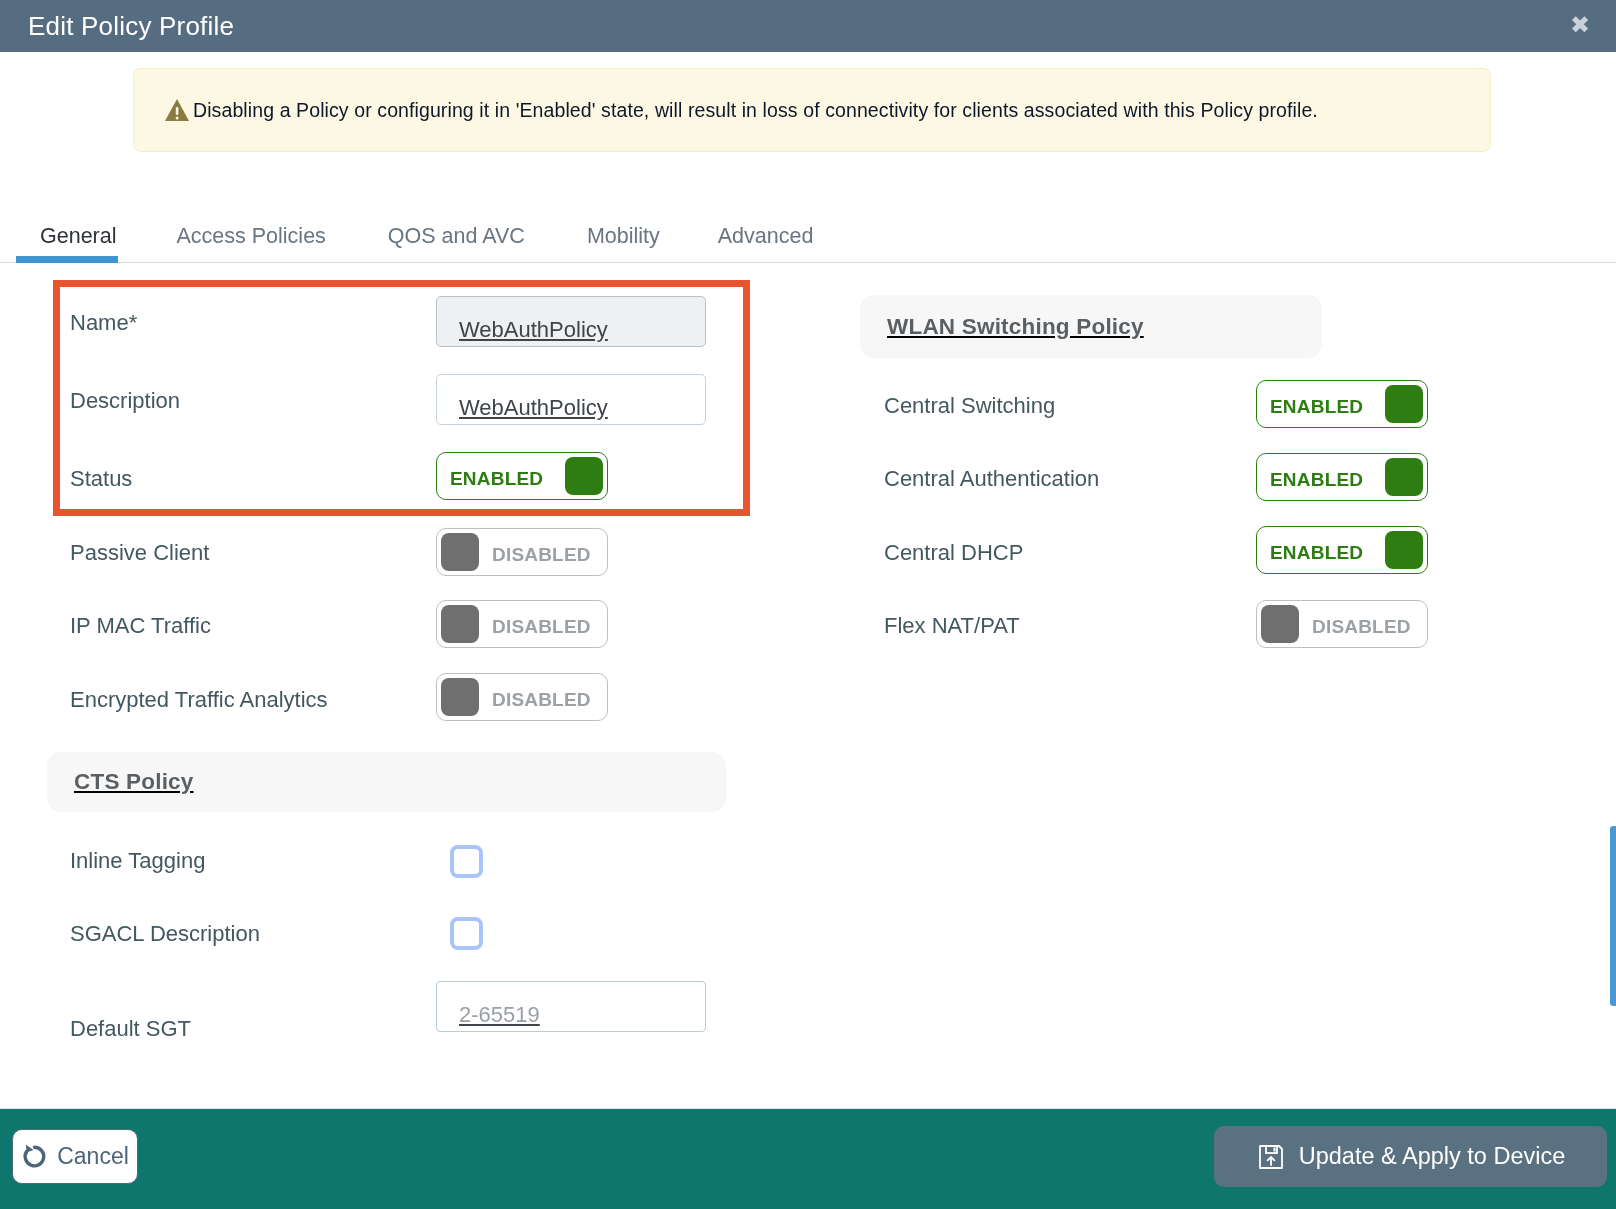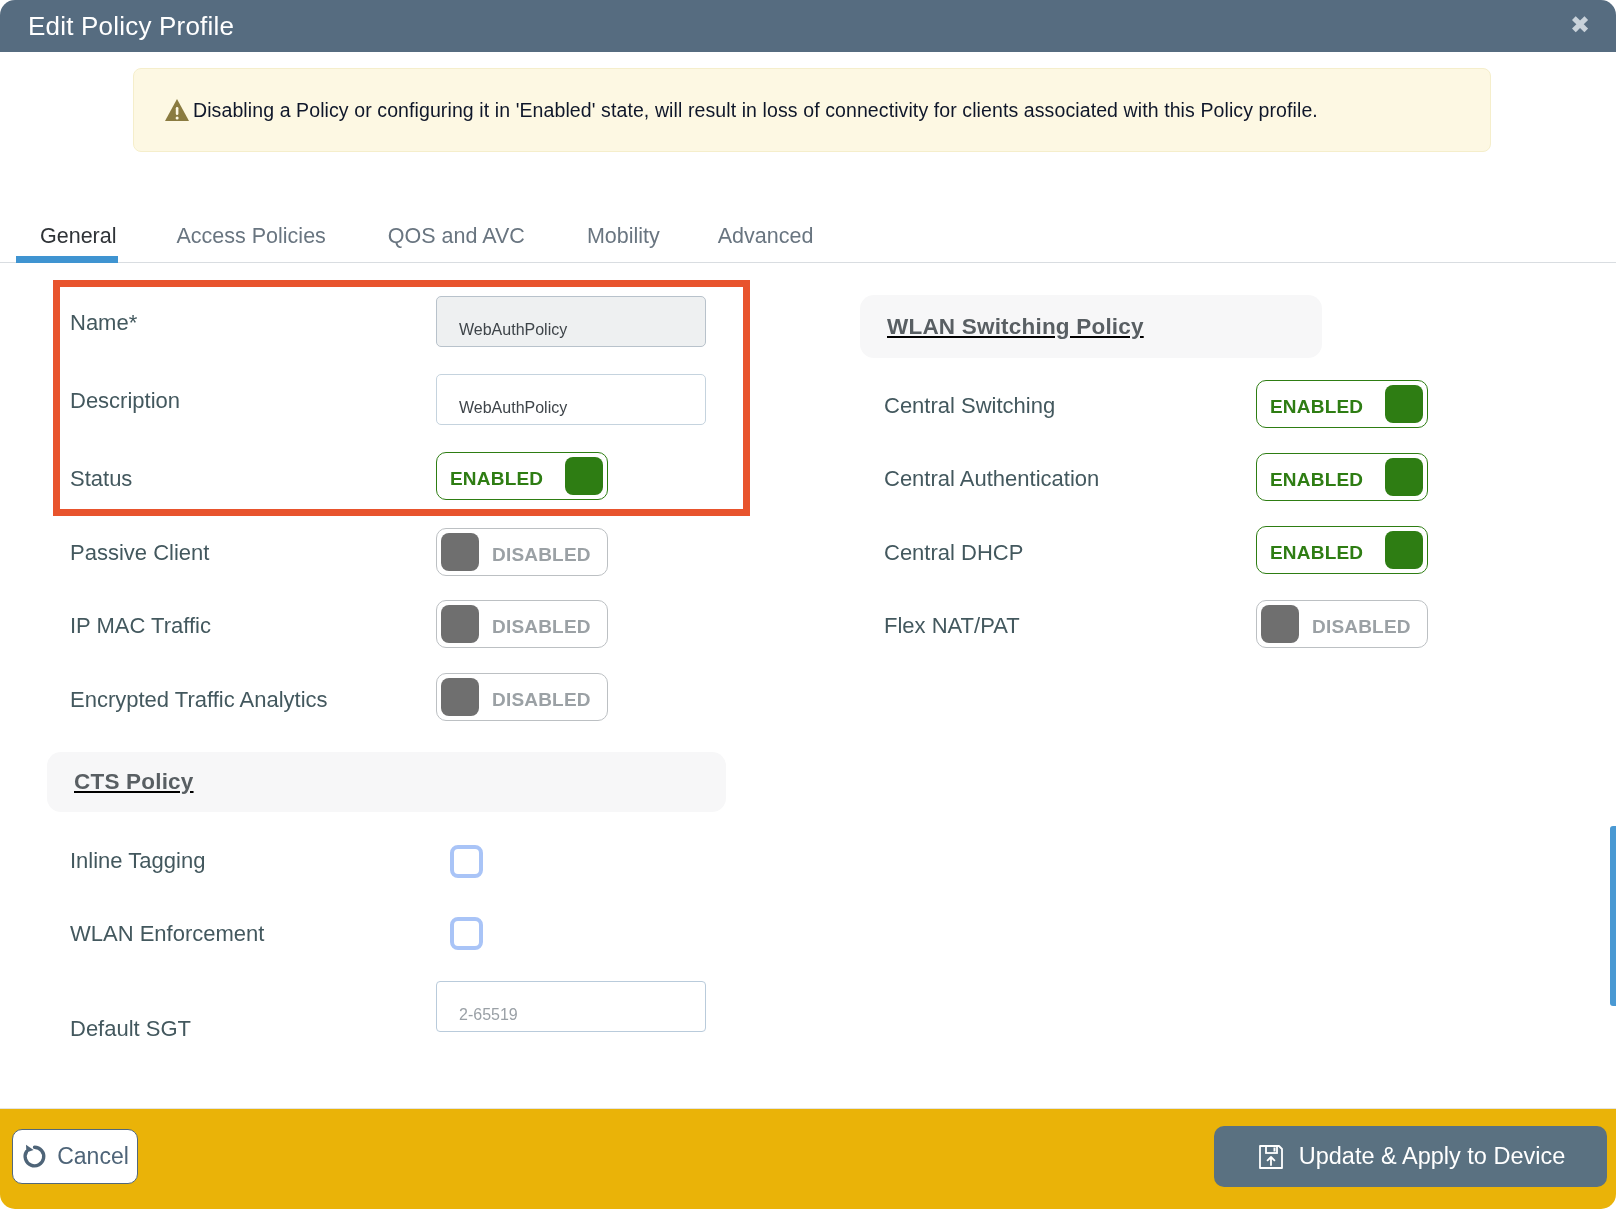--- a/index.html
+++ b/index.html
@@ -1,20 +1,20 @@
 <!DOCTYPE html>
 <html><head>
 <meta charset="utf-8">
 <style>
   * { margin:0; padding:0; box-sizing:border-box; }
   html,body { background:#ffffff; }
   body { font-family:"Liberation Sans","DejaVu Sans",sans-serif; }
   #app {
     position:relative; width:1616px; height:1209px;
-    background:#ffffff; overflow:hidden;border-radius:15px;
+    background:#ffffff; overflow:hidden;
   }
 
   
   .modal-header {
     position:absolute; left:0; top:0; width:1616px; height:52px;
     background:#566c80; display:flex; align-items:center;
   }
   .modal-title {
     color:#ffffff; font-size:26px; font-weight:500; padding-left:28px;
     letter-spacing:0.2px;
@@ -59,23 +59,24 @@
   .annotation-rect {
     position:absolute; left:53px; top:280px; width:697px; height:236px;
     border:7px solid #e8542d; pointer-events:none; z-index:5;
   }
 
   
   .field-label {
     position:absolute; font-size:22px; color:#43585e; white-space:nowrap;
   }
   .text-input {
-    position:absolute; width:270px; height:51px; font-size:16px;
+    position:absolute; width:270px; height:51px; font-size:22px;
     color:#3e4449; padding:16px 0 0 22px; border-radius:5px; outline:none;
     font-family:"Liberation Sans","DejaVu Sans",sans-serif;
+    text-decoration:underline;
   }
   .input-readonly { background:#eef0f1; border:1px solid #b8c2cb; }
   .input-editable { background:#ffffff; border:1px solid #c5d3de; }
   .input-sgt { background:#ffffff; border:1px solid #b9cbdb; border-radius:4px; }
   .input-sgt::placeholder { color:#9aa0a6; opacity:1; }
 
   
   .toggle {
     position:absolute; width:172px; height:48px; border-radius:10px;
     background:#ffffff; display:flex; align-items:center; cursor:pointer;
@@ -107,21 +108,21 @@
 
   
   .scrollbar-thumb {
     position:absolute; right:0; top:826px; width:6px; height:180px;
     background:#4a99d3; border-radius:3px 0 0 3px;
   }
 
   
   .modal-footer {
     position:absolute; left:0; top:1108px; width:1616px; height:101px;
-    background:#eab308; border-top:1px solid #e3e4e4;
+    background:#0f766e; border-top:1px solid #e3e4e4;
   }
   .cancel-btn {
     position:absolute; left:12px; top:20px; width:126px; height:55px;
     background:#ffffff; border:1.5px solid #52687c; border-radius:10px;
     display:flex; align-items:center; justify-content:center; gap:9px;
     color:#4e6478; font-size:23px; cursor:pointer;
   }
   .apply-btn {
     position:absolute; right:9px; top:17px; width:393px; height:61px;
     background:#5a7181; border:none; border-radius:10px;
@@ -190,21 +191,21 @@
     <span class="t-label">DISABLED</span>
   </div>
 
   <div class="section-band" style="left:47px; top:752px; width:679px; height:60px;">
     <div class="section-title">CTS Policy</div>
   </div>
 
   <div class="field-label" style="left:70px; top:848px;">Inline Tagging</div>
   <span class="checkbox" style="left:450px; top:845px;"></span>
 
-  <div class="field-label" style="left:70px; top:921px;">WLAN Enforcement</div>
+  <div class="field-label" style="left:70px; top:921px;">SGACL Description</div>
   <span class="checkbox" style="left:450px; top:917px;"></span>
 
   <div class="field-label" style="left:70px; top:1016px;">Default SGT</div>
   <input class="text-input input-sgt" style="left: 436px; top: 981px;" placeholder="2-65519">
 
   <div class="section-band" style="left:860px; top:295px; width:462px; height:63px;">
     <div class="section-title">WLAN Switching Policy</div>
   </div>
 
   <div class="field-label" style="left:884px; top:393px;">Central Switching</div>

